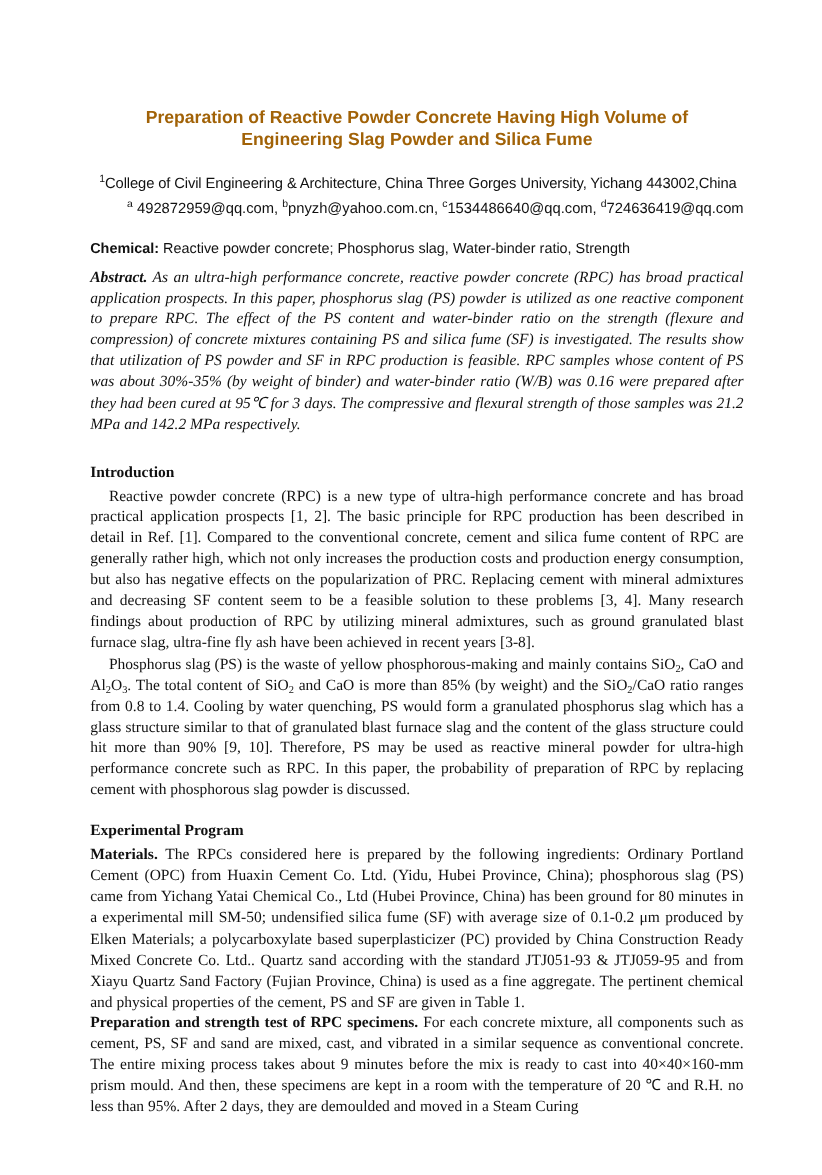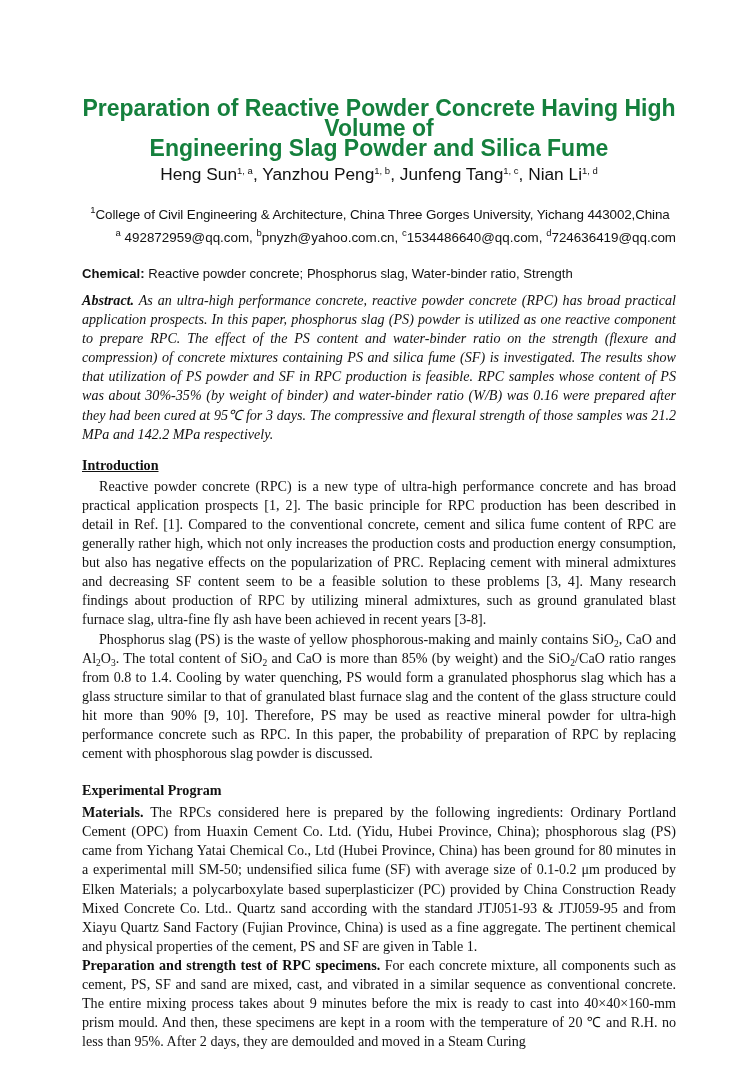--- a/index.html
+++ b/index.html
@@ -1,46 +1,43 @@
 <!DOCTYPE html>
 <html><head>
 <meta charset="utf-8">
 <style>
   html, body { margin: 0; padding: 0; background: #ffffff; }
   body { width: 747px; height: 1068px; overflow: hidden; position: relative; color: #111; }
   .page { position: absolute; left: 82px; top: 98px; width: 594px; }
-  .title { font-family: "Liberation Sans", sans-serif; font-weight: bold; font-size: 23px; line-height: 20px; text-align: center; margin: 0; color: #15803d; }
+  .title { font-family: "Liberation Sans", sans-serif; font-weight: bold; font-size: 16px; line-height: 20px; text-align: center; margin: 0; color: #a16207; }
   .authors { font-family: "Liberation Sans", sans-serif; font-size: 17.3px; text-align: center; margin-top: 4px; line-height: 24px; }
   .authors sup, .emails sup, .affil sup { font-size: 9.5px; vertical-align: 6px; line-height: 0; }
   .affil { font-family: "Liberation Sans", sans-serif; font-size: 13.4px; text-align: center; margin-top: 19px; line-height: 20px; white-space: nowrap; margin-left: -12px; margin-right: -14px; letter-spacing: -0.1px; }
   .emails { font-family: "Liberation Sans", sans-serif; font-size: 13.4px; text-align: right; margin-top: 3px; line-height: 20px; white-space: nowrap; }
   .keywords { font-family: "Liberation Sans", sans-serif; font-size: 13.1px; margin-top: 17px; line-height: 18px; }
   .keywords b { font-weight: bold; }
   .para { font-family: "Liberation Serif", serif; font-size: 14.1px; line-height: 19.1px; text-align: justify; margin: 0; }
   .para b { font-weight: bold; }
   .abstract { margin-top: 8px; font-style: italic; }
   .indent { text-indent: 17px; }
   .heading { font-family: "Liberation Serif", serif; font-weight: bold; font-size: 14.1px; line-height: 19px; margin: 0; }
-  .h-intro { margin-top: 12px; margin-bottom: 2px; text-decoration: underline; }
+  .h-intro { margin-top: 25px; margin-bottom: 2px; }
   .h-exp { margin-top: 18px; margin-bottom: 3px; }
   sub { font-size: 9.5px; line-height: 0; vertical-align: -3px; }
 </style>
 </head>
 <body>
 
 <div class="page">
 
   <h1 class="title">
     <span>Preparation of Reactive Powder Concrete Having High Volume of</span><br>
     <span>Engineering Slag Powder and Silica Fume</span>
   </h1>
 
-  <div class="authors">
-    <span>Heng Sun</span><sup>1, a</sup><span>, </span><span>Yanzhou Peng</span><sup>1, b</sup><span>, </span><span>Junfeng Tang</span><sup>1, c</sup><span>, </span><span>Nian Li</span><sup>1, d</sup>
-  </div>
 
   <div class="affil"><sup>1</sup><span>College of Civil Engineering &amp; Architecture, China Three Gorges University, Yichang 443002,China</span></div>
 
   <div class="emails">
     <sup>a</sup><span> 492872959@qq.com, </span>
     <sup>b</sup><span>pnyzh@yahoo.com.cn, </span><sup>c</sup><span>1534486640@qq.com, </span><sup>d</sup><span>724636419@qq.com</span>
   </div>
 
   <div class="keywords"><b>Chemical:</b><span> Reactive powder concrete; Phosphorus slag, Water-binder ratio, Strength</span></div>
 

